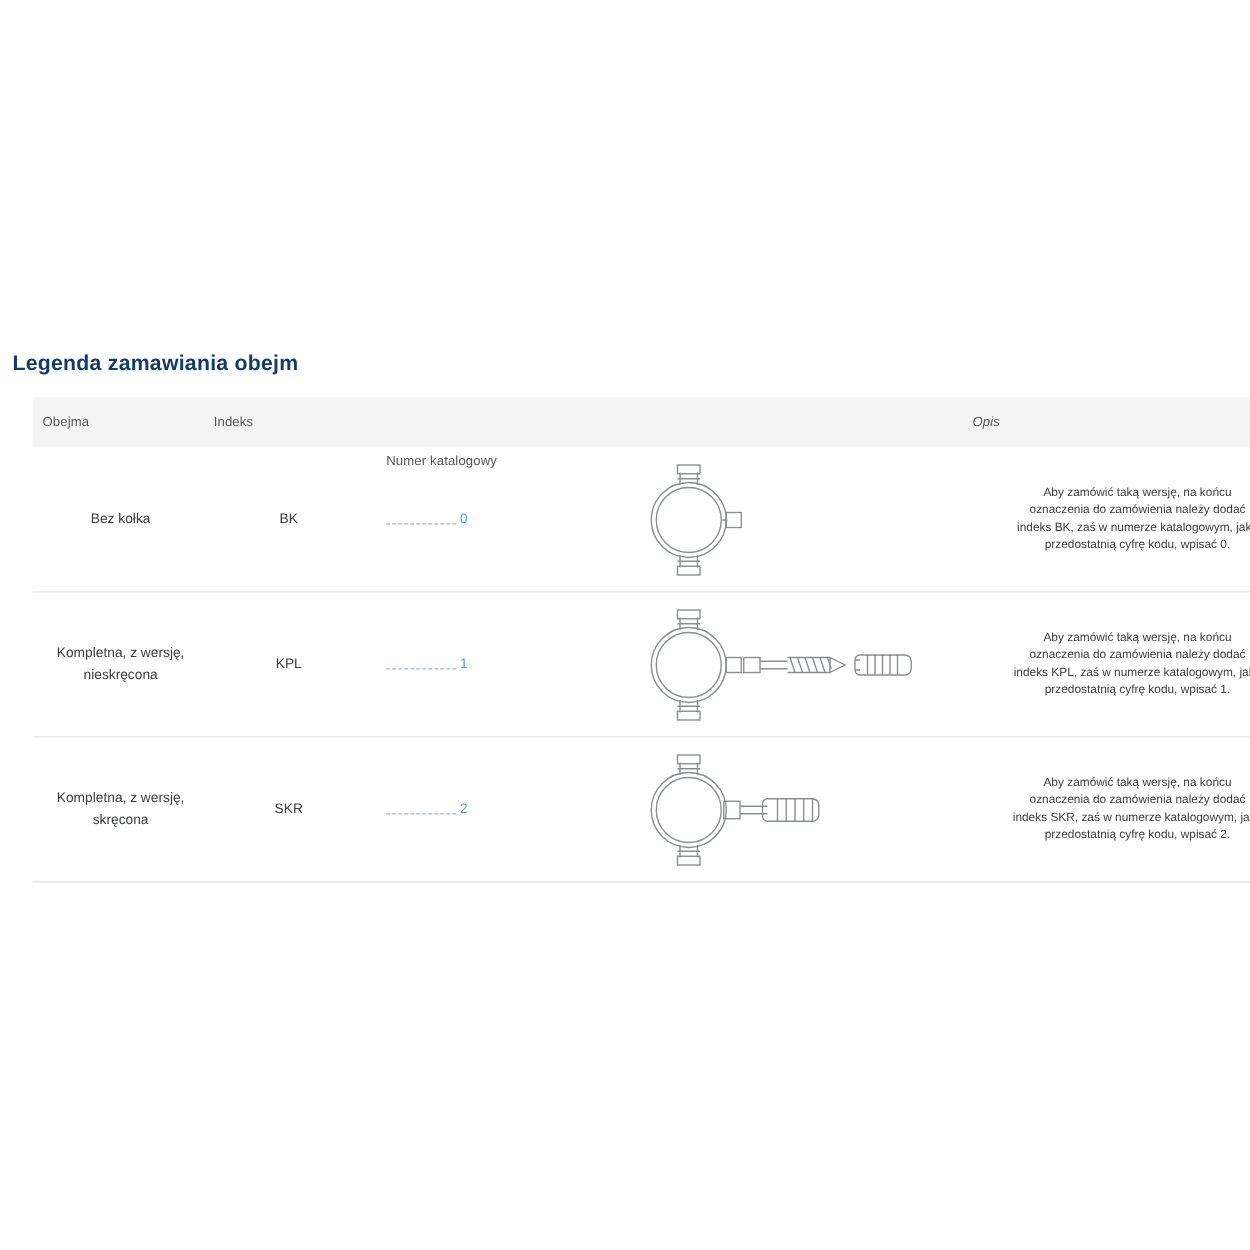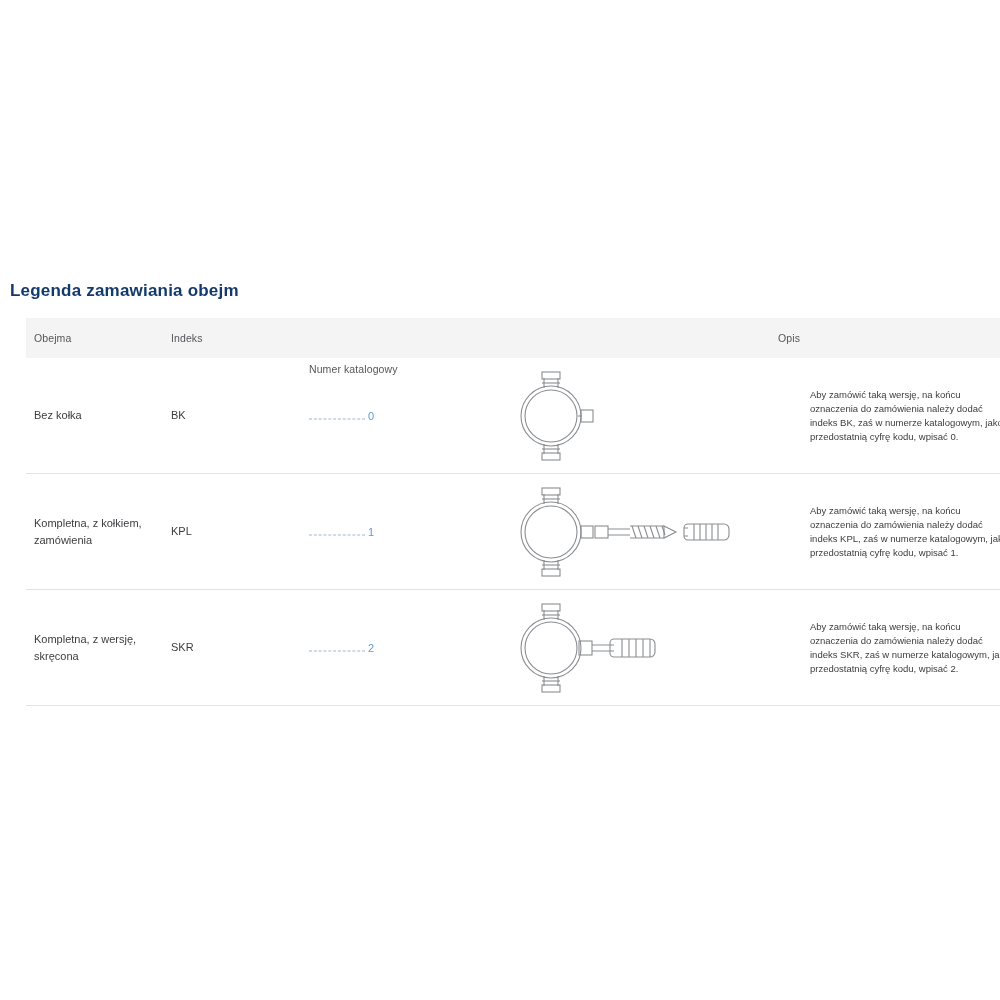--- a/index.html
+++ b/index.html
@@ -15,20 +15,21 @@
     position: relative;
     overflow: hidden;
   }
 
   .page {
     position: absolute;
     left: 0;
     top: 0;
     width: 820px;
     height: 1000px;
+    text-align: center;
   }
 
   .title {
     position: absolute;
     left: 10px;
     top: 281px;
     font-size: 17px;
     font-weight: bold;
     color: #143a6b;
     letter-spacing: 0.2px;
@@ -49,21 +50,21 @@
   .thead .th {
     position: absolute;
     top: 14px;
     font-size: 10.5px;
     color: #55565a;
     letter-spacing: 0.1px;
   }
   .th.c1 { left: 8px; }
   .th.c2 { left: 145px; }
   .th.c3 { left: 283px; margin-top: 31px; }
-  .th.c5 { left: 752px; }
+  .th.c5 { left: 752px; font-style: italic; }
 
   .row {
     position: relative;
     height: 115px;
     border-bottom: 1px solid #e3e3e3;
   }
   .row.first { border-top: none; }
 
   .cell {
     position: absolute;
@@ -151,21 +152,21 @@
           <path d="M76 83 h18"></path>
 
           <rect x="115" y="44" width="12" height="12"></rect>
           <path d="M112 50 h4"></path>
         </svg>
       </div>
       <div class="cell c5 v-center">Aby zamówić taką wersję, na końcu oznaczenia do zamówienia należy dodać indeks BK, zaś w numerze katalogowym, jako przedostatnią cyfrę kodu, wpisać 0.</div>
     </div>
 
     <div class="row">
-      <div class="cell c1 v-center">Kompletna, z kołkiem, zamówienia</div>
+      <div class="cell c1 v-center">Kompletna, z wersję, nieskręcona</div>
       <div class="cell c2 v-center">KPL</div>
       <div class="catnum">
         <span class="dashes"></span>
         <span class="digit">1</span>
       </div>
       <div class="figure">
         <svg width="300" height="100" viewBox="0 0 300 100" fill="none" stroke="#8a8d91" stroke-width="1.1">
           <circle cx="85" cy="50" r="26"></circle>
           <circle cx="85" cy="50" r="30"></circle>
           <path d="M78 22 L78 12 M92 22 L92 12"></path>

